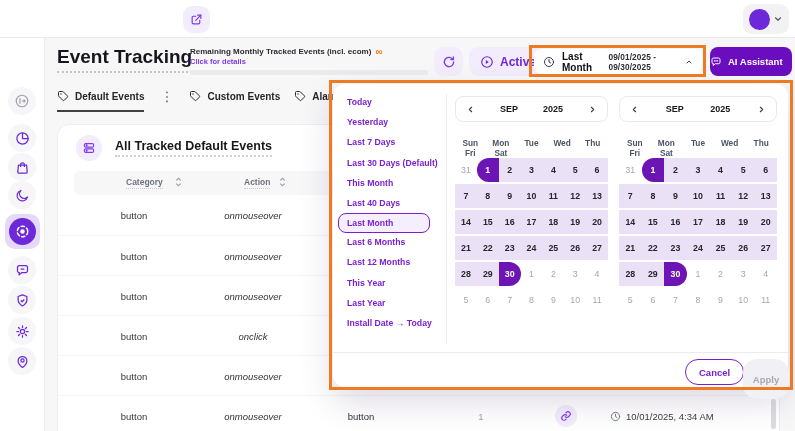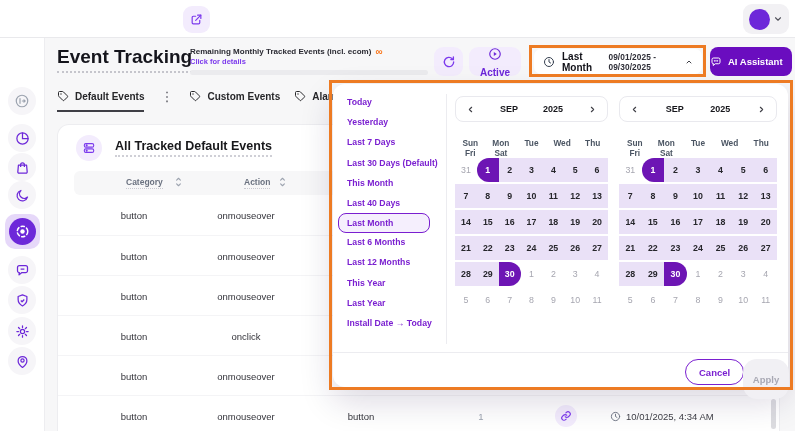--- a/index.html
+++ b/index.html
@@ -25,21 +25,21 @@
   .side-sel .inner { width:27px; height:27px; border-radius:50%; background:#6d28d9; display:flex; align-items:center; justify-content:center; }
 
   
   .page-title { position:absolute; left:57px; top:46px; font-size:19px; font-weight:700; color:#15151c; border-bottom:2px dotted #c5c5cc; padding-bottom:3px; }
   .remaining { position:absolute; left:190px; top:46px; font-size:8px; font-weight:700; color:#2b2b33; }
   .remaining .inf { color:#f97316; font-size:10px; margin-left:4px; vertical-align:-1px; }
   .details-link { position:absolute; left:190px; top:57px; font-size:7.5px; font-weight:700; color:#7c3aed; cursor:pointer; }
   .progress { position:absolute; left:190px; top:70px; width:238px; height:5px; background:#ebebee; border-radius:3px; }
 
   .refresh-btn { position:absolute; left:434px; top:47px; width:29px; height:29px; border:none; border-radius:9px; background:#f3ecfd; color:#7c3aed; display:flex; align-items:center; justify-content:center; cursor:pointer; }
-  .active-pill { position:absolute; left:469px; top:47px; height:29px; padding:0 11px; border-radius:9px; background:#f3ecfd; color:#6d28d9; font-size:10px; font-weight:700; display:flex; align-items:center; gap:6px; cursor:pointer;flex-direction:column; }
+  .active-pill { position:absolute; left:469px; top:47px; height:29px; padding:0 11px; border-radius:9px; background:#f3ecfd; color:#6d28d9; font-size:12px; font-weight:700; display:flex; align-items:center; gap:6px; cursor:pointer; }
   .date-trigger { position:absolute; left:534px; top:49px; width:168px; height:25px; background:#fff; border-radius:7px; display:flex; align-items:center; gap:7px; padding:0 9px; cursor:pointer; z-index:7; }
   .date-trigger .dt-label { font-size:10px; font-weight:800; color:#111118; }
   .date-trigger .dt-range { font-size:8.3px; font-weight:600; color:#2f2f38; letter-spacing:.1px; }
   .date-trigger .caret { color:#3f3f46; margin-left:1px; }
   .ai-btn { position:absolute; left:710px; top:47px; width:82px; height:29px; border:none; border-radius:8px; background:#6a0dbf; color:#fff; font-size:9.5px; font-weight:700; display:flex; align-items:center; justify-content:flex-start; gap:6px; cursor:pointer; font-family:"Liberation Sans",sans-serif; }
 
   
   .tabs { position:absolute; left:57px; top:90px; display:flex; align-items:flex-start; gap:14px; z-index:1; }
   .tab { display:flex; align-items:center; gap:6px; font-size:10px; font-weight:700; color:#27272a; padding-bottom:8px; cursor:pointer; white-space:nowrap; }
   .tab.active { border-bottom:2px solid #3f3f46; }
@@ -51,21 +51,21 @@
   .card-icon { width:26px; height:26px; border-radius:50%; background:#f3ecfd; color:#7c3aed; display:flex; align-items:center; justify-content:center; }
   .card-title { font-size:12.5px; font-weight:700; color:#18181b; border-bottom:2px dotted #cfcfd6; padding-bottom:2px; }
   .thead { position:absolute; left:16px; right:16px; top:46px; height:24px; background:#f7f7f8; border-radius:6px; }
   .th { position:absolute; top:6px; font-size:8.5px; font-weight:700; color:#6b7280; border-bottom:1.5px dotted #c9c9d0; padding-bottom:1px; }
   .th-sort { position:absolute; top:5px; color:#9ca3af; cursor:pointer; }
   .tbody { position:absolute; left:0; right:0; top:70px; bottom:0; overflow:hidden; }
   .trow { position:relative; height:40px; border-top:1px solid #f4f4f6; }
   .trow:first-child { border-top:none; }
   .cell { position:absolute; top:0; height:40px; display:flex; align-items:center; justify-content:center; font-size:9.5px; color:#33333a; }
   .c-cat { left:46px; width:60px; }
-  .c-act { left:153px; width:70px; }
+  .c-act { left:160px; width:70px;font-style:italic; }
   .c-lbl { left:273px; width:60px; }
   .c-cnt { left:408px; width:30px; color:#9ca3af; }
   .c-link { left:497px; top:9px; width:22px; height:22px; border-radius:50%; background:#f3ecfd; color:#7c3aed; cursor:pointer; }
   .c-time { left:552px; width:160px; gap:5px; color:#3f3f46; justify-content:flex-start; }
   .c-time .ticon { color:#6b7280; display:flex; }
   .scroll-thumb { position:absolute; right:3px; top:274px; width:5px; height:30px; border-radius:3px; background:#dcdce0; }
 
   
   .dp-panel { position:absolute; left:333px; top:84px; width:455px; height:303px; background:#fff; border-radius:12px; box-shadow:0 14px 34px rgba(30,10,70,.16); z-index:5; }
   .dp-presets { position:absolute; left:14px; top:12px; width:96px; display:flex; flex-direction:column; gap:7.6px; }

